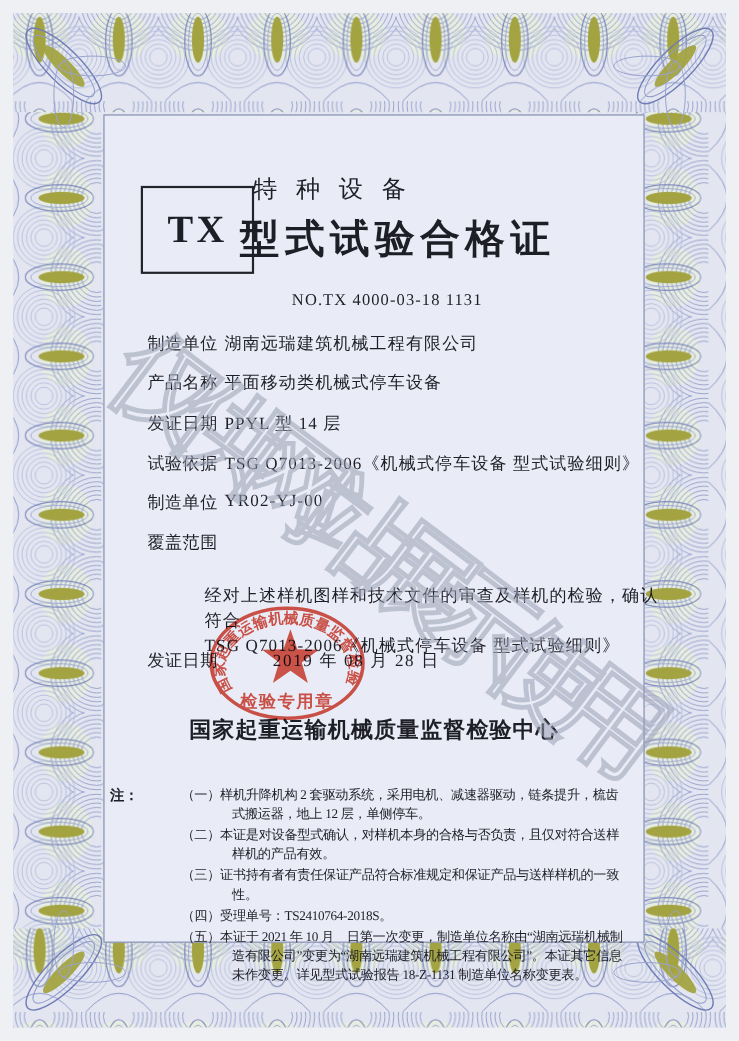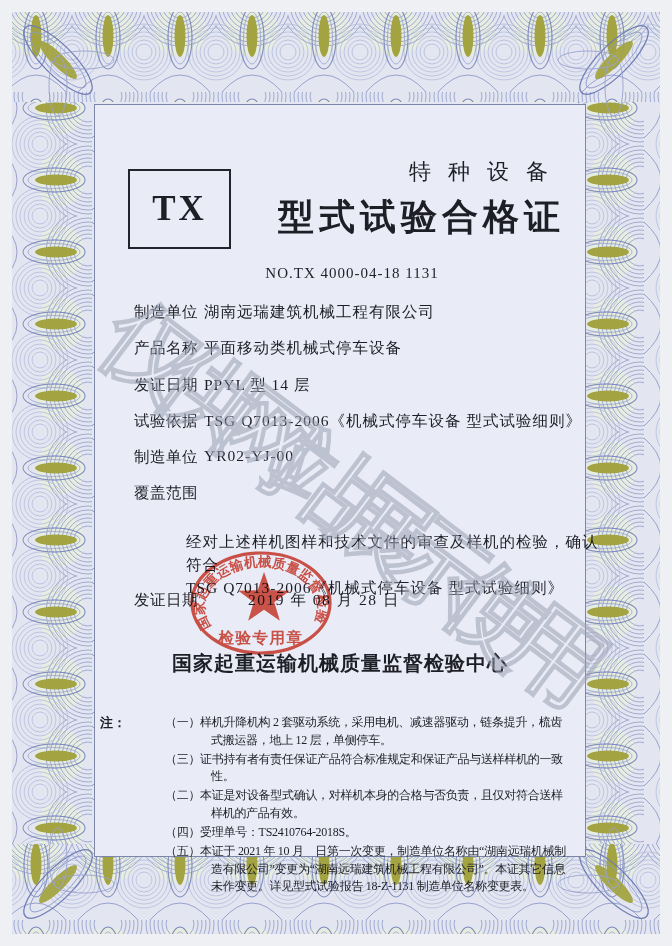--- a/index.html
+++ b/index.html
@@ -11,21 +11,21 @@
   .border-art{position:absolute;left:0;top:0;z-index:0;}
   .panel{
     position:absolute;left:94px;top:104px;width:492px;height:753px;
     background:#e9ecf6;border:1px solid #7b86a8;box-sizing:border-box;z-index:1;
   }
   .tx-box{
     position:absolute;left:13px;top:64px;width:99px;height:76px;
     border:2px solid #23232b;display:flex;align-items:center;justify-content:center;
     font-size:35px;font-weight:bold;letter-spacing:3px;margin-left:20px;
   }
-  .titles{position:absolute;left:118px;top:52px;width:352px;text-align:right;}
+  .titles{position:absolute;left:118px;top:52px;width:352px;text-align:left;}
   .category{font-size:22px;letter-spacing:17px;padding-left:17px;white-space:nowrap;}
   .main-title{font-size:36px;font-weight:bold;letter-spacing:5px;padding-left:5px;margin-top:6px;white-space:nowrap;}
   .cert-no{position:absolute;top:160px;left:0;width:100%;text-align:center;
     font-size:15px;letter-spacing:1px;transform:translateX(12px);}
   .fields{position:absolute;top:197px;left:0;width:100%;}
   .field-row{display:flex;height:36.3px;align-items:flex-start;font-size:15.5px;}
   .field-label{margin-left:39px;width:66px;flex:none;letter-spacing:0.5px;white-space:nowrap;}
   .field-value{margin-left:4px;letter-spacing:1px;white-space:nowrap;}
   .confirm{position:absolute;top:413px;left:91px;width:420px;
     font-size:15.5px;line-height:23px;letter-spacing:1px;margin-top:12px;}
@@ -186,21 +186,21 @@
 
   <div class="tx-box">
     <span>TX</span>
   </div>
 
   <div class="titles">
     <div class="category">特种设备</div>
     <div class="main-title">型式试验合格证</div>
   </div>
 
-  <div class="cert-no">NO.TX 4000-04-18 1131</div>
+  <div class="cert-no">NO.TX 4000-03-18 1131</div>
 
   <div class="fields">
     <div class="field-row">
       <span class="field-label">制造单位</span>
       <span class="field-value">湖南远瑞建筑机械工程有限公司</span>
     </div>
     <div class="field-row">
       <span class="field-label">产品名称</span>
       <span class="field-value">平面移动类机械式停车设备</span>
     </div>
@@ -230,22 +230,22 @@
     <span class="field-label">发证日期</span>
     <span class="field-value">2019 年 08 月 28 日</span>
   </div>
 
   <div class="org-name">国家起重运输机械质量监督检验中心</div>
 
   <div class="notes">
     <span class="notes-label">注：</span>
     <div class="notes-body">
       <div class="note">（一）样机升降机构 2 套驱动系统，采用电机、减速器驱动，链条提升，梳齿式搬运器，地上 12 层，单侧停车。</div>
+      <div class="note">（二）本证是对设备型式确认，对样机本身的合格与否负责，且仅对符合送样样机的产品有效。</div>
       <div class="note">（三）证书持有者有责任保证产品符合标准规定和保证产品与送样样机的一致性。</div>
-      <div class="note">（二）本证是对设备型式确认，对样机本身的合格与否负责，且仅对符合送样样机的产品有效。</div>
       <div class="note">（四）受理单号：TS2410764-2018S。</div>
       <div class="note">（五）本证于 2021 年 10 月　日第一次变更，制造单位名称由“湖南远瑞机械制造有限公司”变更为“湖南远瑞建筑机械工程有限公司”。本证其它信息未作变更。详见型式试验报告 18-Z-1131 制造单位名称变更表。</div>
     </div>
   </div>
 </div>
 
 <svg class="watermark-layer" width="672" height="946" viewBox="0 0 672 946">
   <text transform="translate(95,350) rotate(37)" font-size="96" font-weight="bold" letter-spacing="-24" fill="none" stroke="#9aa0b4" stroke-width="1.4" opacity="0.55" font-family="'Liberation Serif','DejaVu Serif',serif">仅供网站展示使用</text>
 </svg>
 

